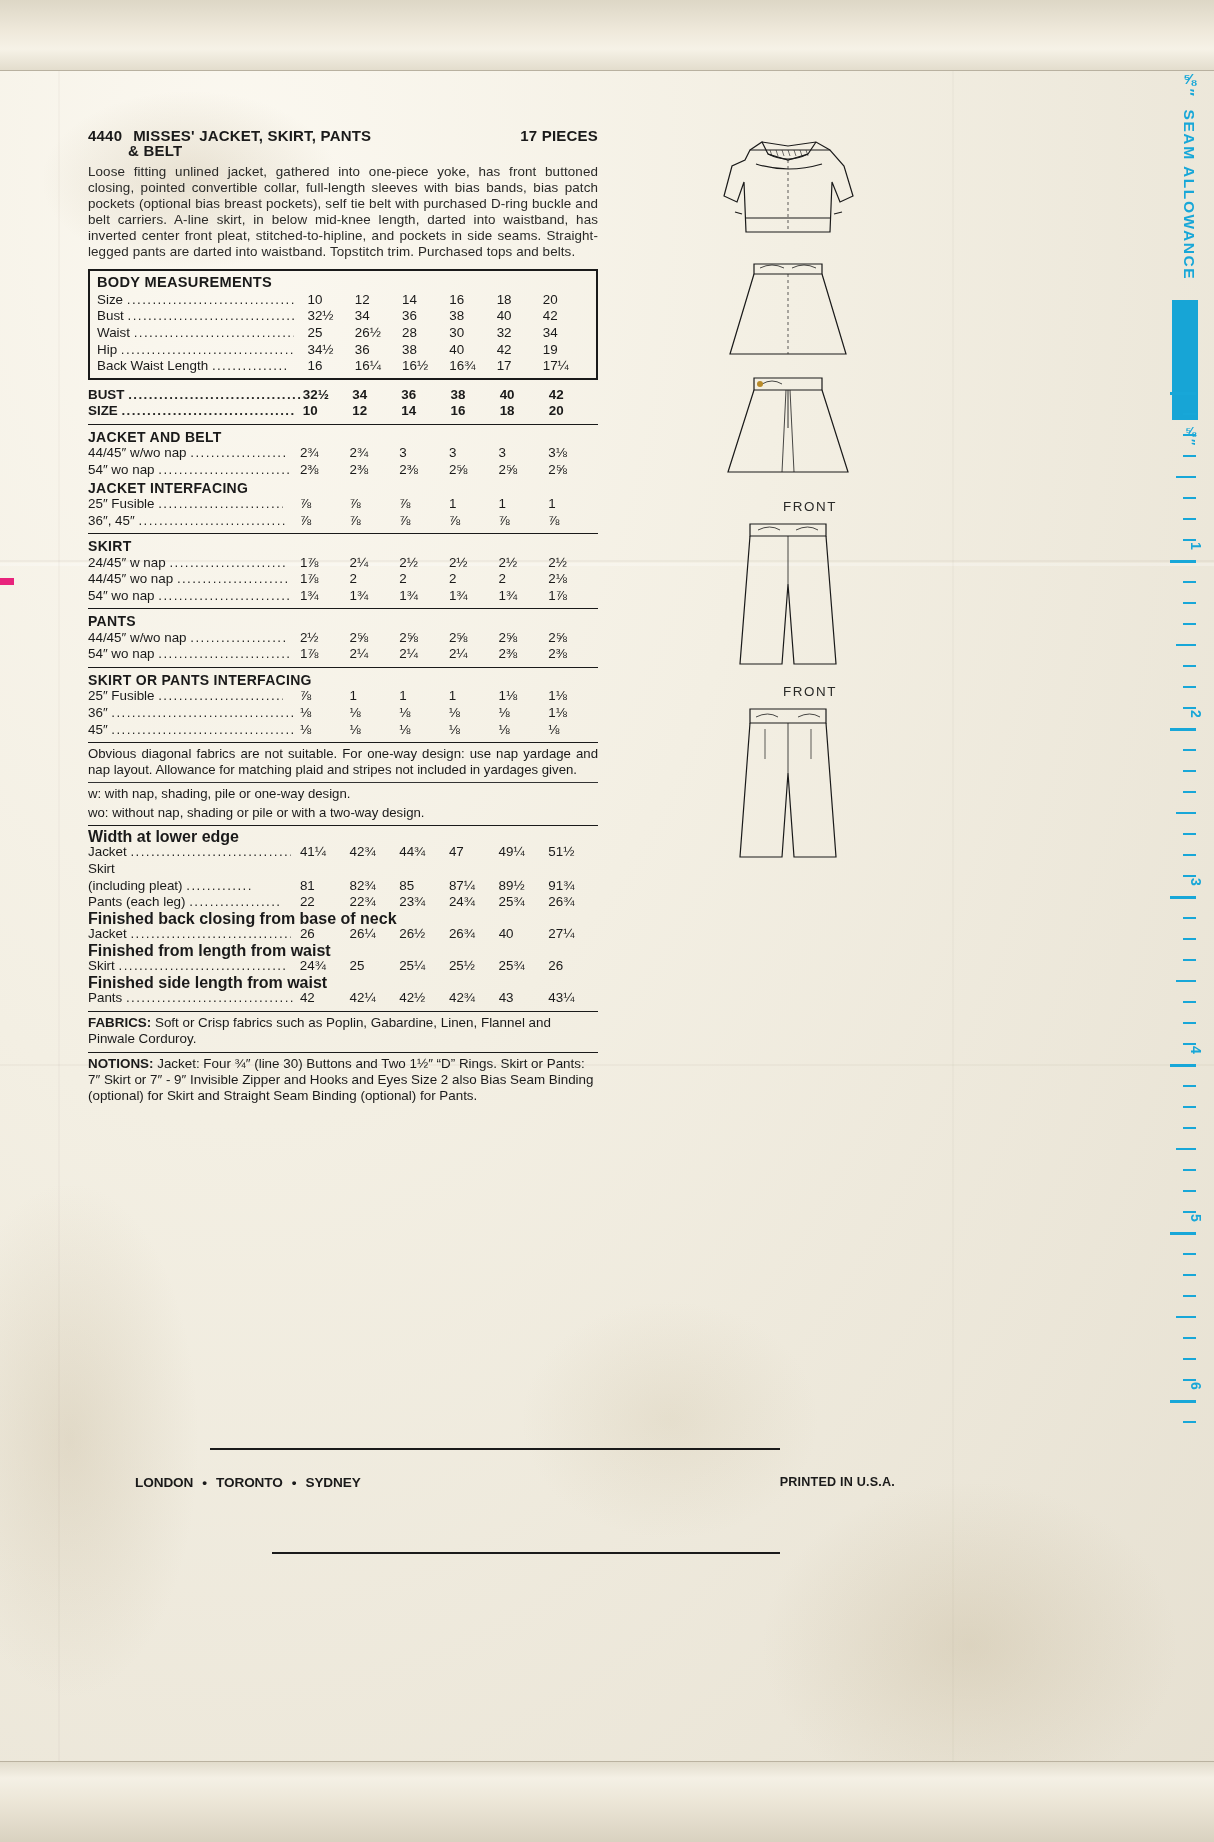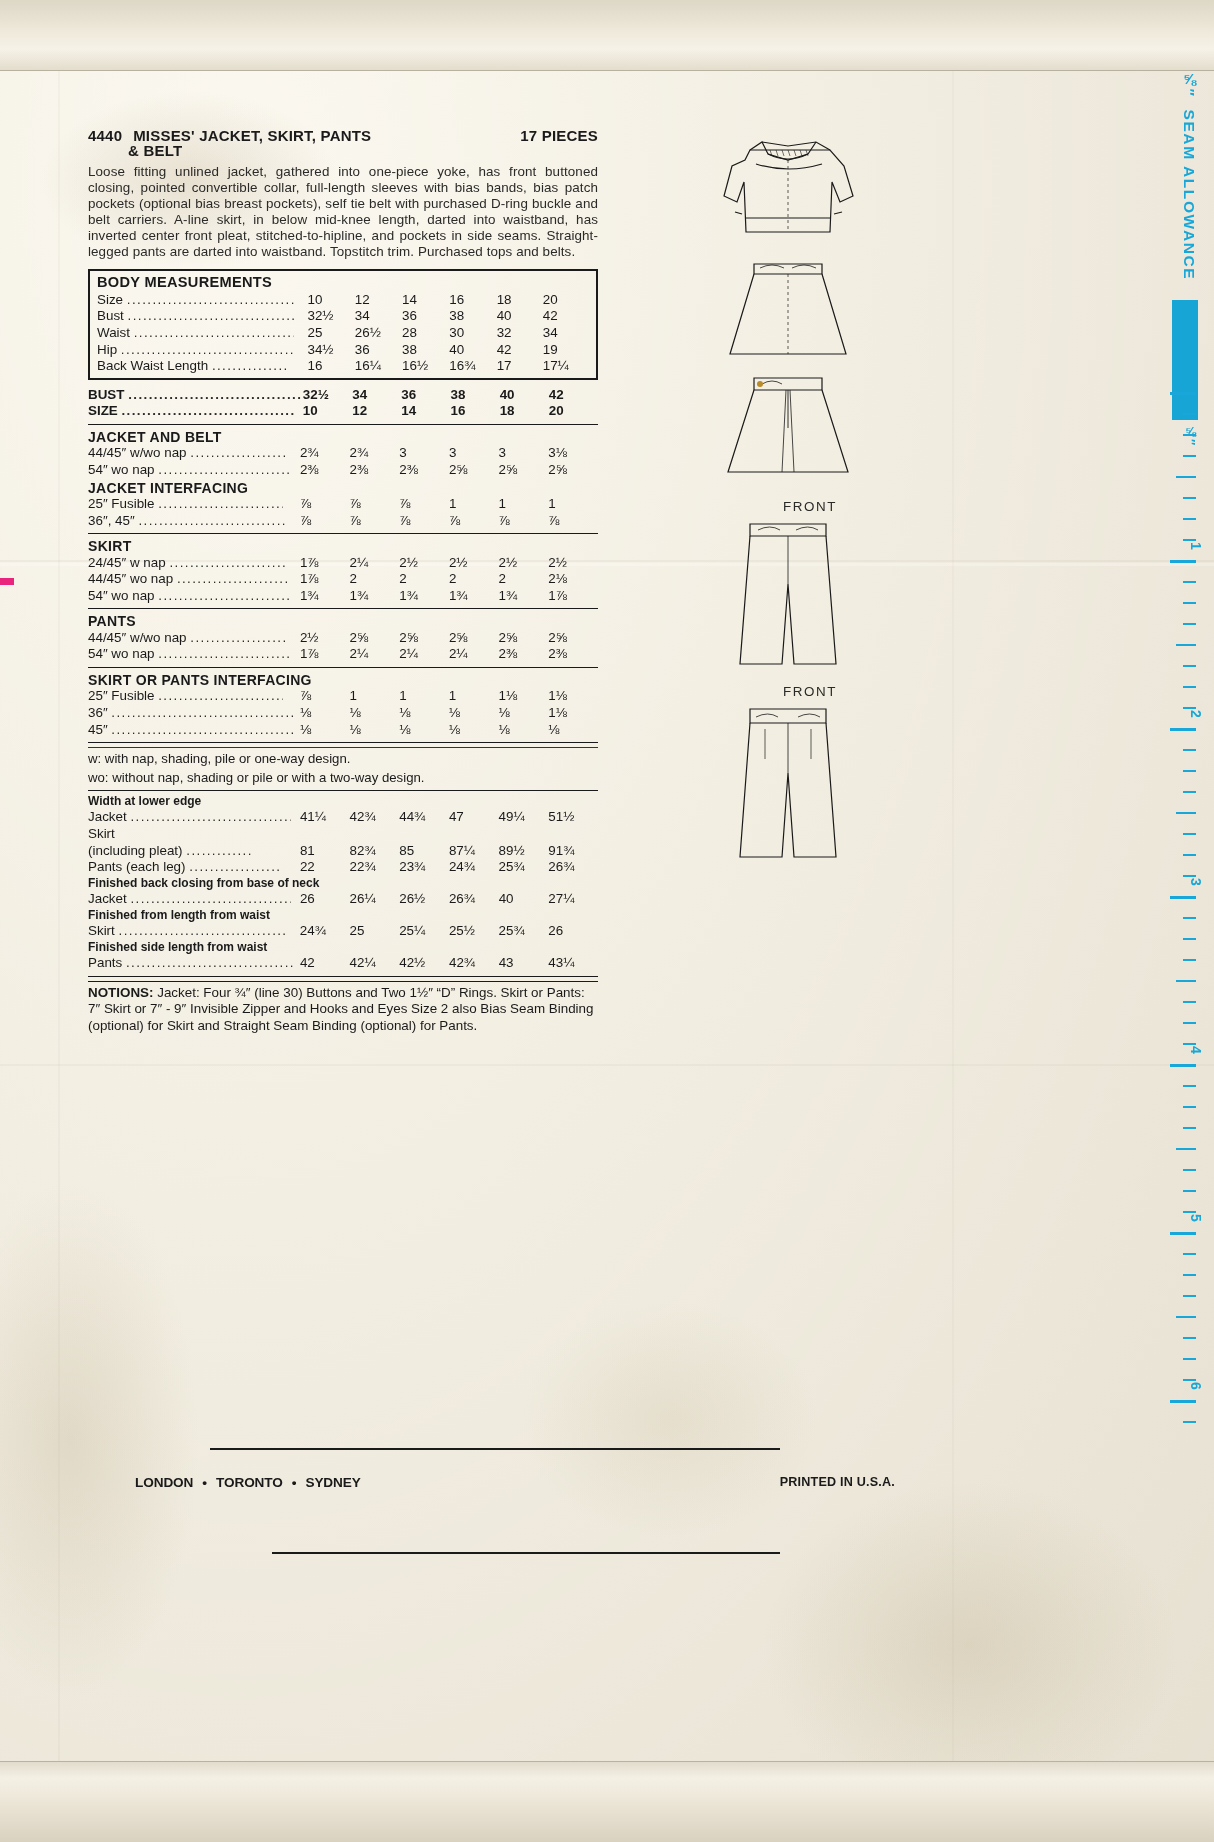--- a/index.html
+++ b/index.html
@@ -55,21 +55,21 @@
   .sec{font-weight:bold;font-size:14px;letter-spacing:.3px;padding-top:2px;}
   
   #bodybox{
     border:2.4px solid #1a1a1a;padding:4px 6px 3px 7px;margin-top:9px;
   }
   #bodybox .hdr{font-weight:bold;font-size:14.6px;letter-spacing:.3px;margin-bottom:1px;}
   .rule{border-top:1.6px solid #1a1a1a;margin:4px 0 3px 0;}
   .rule.thin{border-top:1.2px solid #333;}
   .note{font-size:13.2px;line-height:16px;text-align:justify;margin:3px 0 4px 0;}
   .note2{font-size:13.2px;line-height:16.4px;margin:3px 0 4px 0;}
-  .blk{font-weight:bold;font-size:12px;}
+  .blk{font-weight:bold;font-size:16px;}
   .para{font-size:13.4px;line-height:16.4px;text-align:left;}
   .para b{font-weight:bold;}
   
   #footrule1{position:absolute;left:210px;top:1448px;width:570px;border-top:2.2px solid #1a1a1a;}
   #footrule2{position:absolute;left:272px;top:1552px;width:508px;border-top:2.2px solid #1a1a1a;}
   #footer{position:absolute;left:135px;top:1468px;width:760px;font-size:14px;font-weight:bold;letter-spacing:-.1px;}
   #footer .l2{margin-top:7px;display:flex;font-size:13.6px;}
   #footer .l2 .r{margin-left:auto;font-size:12.6px;letter-spacing:.2px;}
   .dot{margin:0 9px;}
   
@@ -337,20 +337,21 @@
               <td class="num">⅛</td>
               <td class="num">⅛</td>
               <td class="num">⅛</td>
               <td class="num">⅛</td>
             </tr>
           </tbody>
         </table>
       </div>
 
     <div class="rule"></div>
+    <div class="note">Obvious diagonal fabrics are not suitable. For one-way design: use nap yardage and nap layout. Allowance for matching plaid and stripes not included in yardages given.</div>
     <div class="rule thin"></div>
     <div class="note2">w: with nap, shading, pile or one-way design.</div>
     <div class="note2" style="margin-top:-2px">wo: without nap, shading or pile or with a two-way design.</div>
     <div class="rule"></div>
 
     <div id="finished-measurements">
         <div class="blk">Width at lower edge</div>
         <table class="spec">
           <tbody>
             <tr>
@@ -423,20 +424,23 @@
               <td class="num">42½</td>
               <td class="num">42¾</td>
               <td class="num">43</td>
               <td class="num">43¼</td>
             </tr>
           </tbody>
         </table>
       </div>
 
     <div class="rule"></div>
+    <div class="para">
+      <b>FABRICS:</b><span> Soft or Crisp fabrics such as Poplin, Gabardine, Linen, Flannel and Pinwale Corduroy.</span>
+    </div>
     <div class="rule"></div>
 
     <div class="para">
       <b>NOTIONS:</b><span> Jacket: Four ¾″ (line 30) Buttons and Two 1½″ “D” Rings. Skirt or Pants: 7″ Skirt or 7″ - 9″ Invisible Zipper and Hooks and Eyes Size 2 also Bias Seam Binding (optional) for Skirt and Straight Seam Binding (optional) for Pants.</span>
     </div>
   </div>
 
   <div id="figs">
 
     

